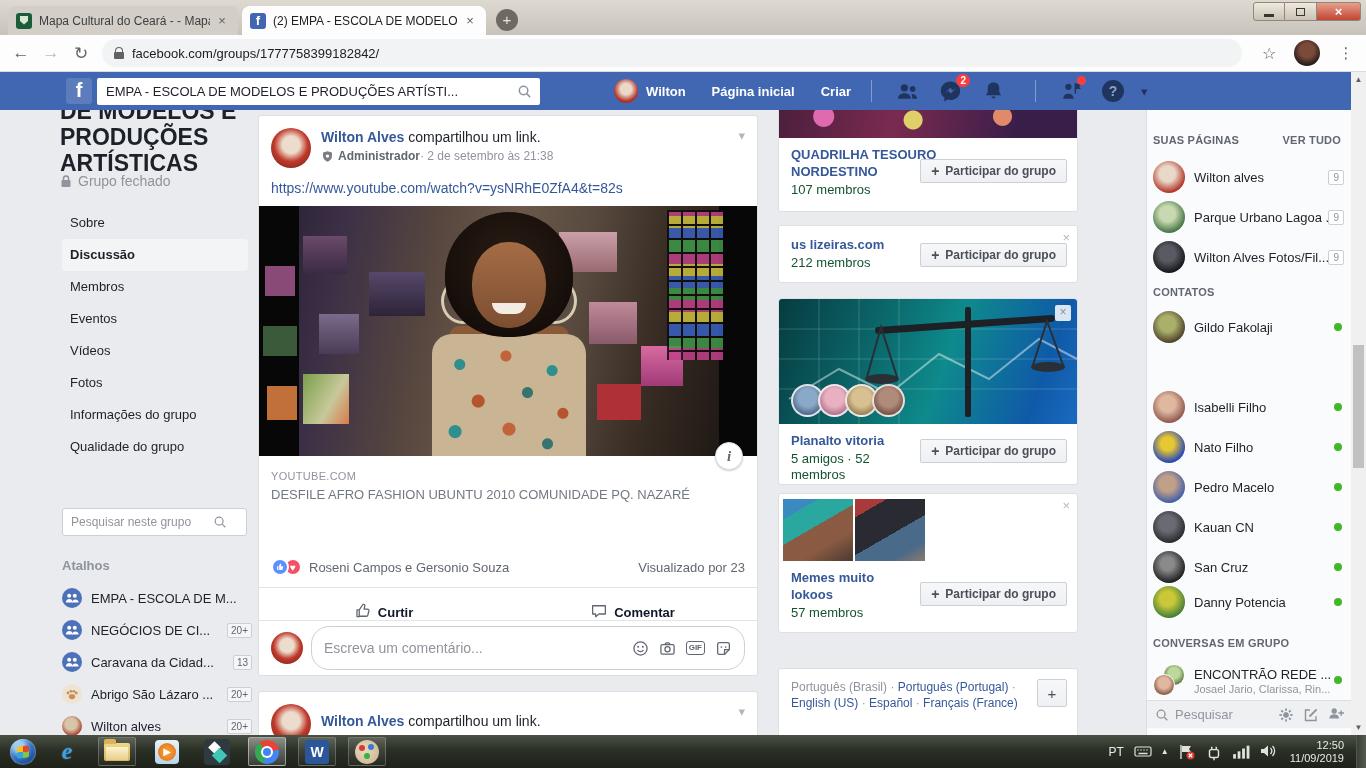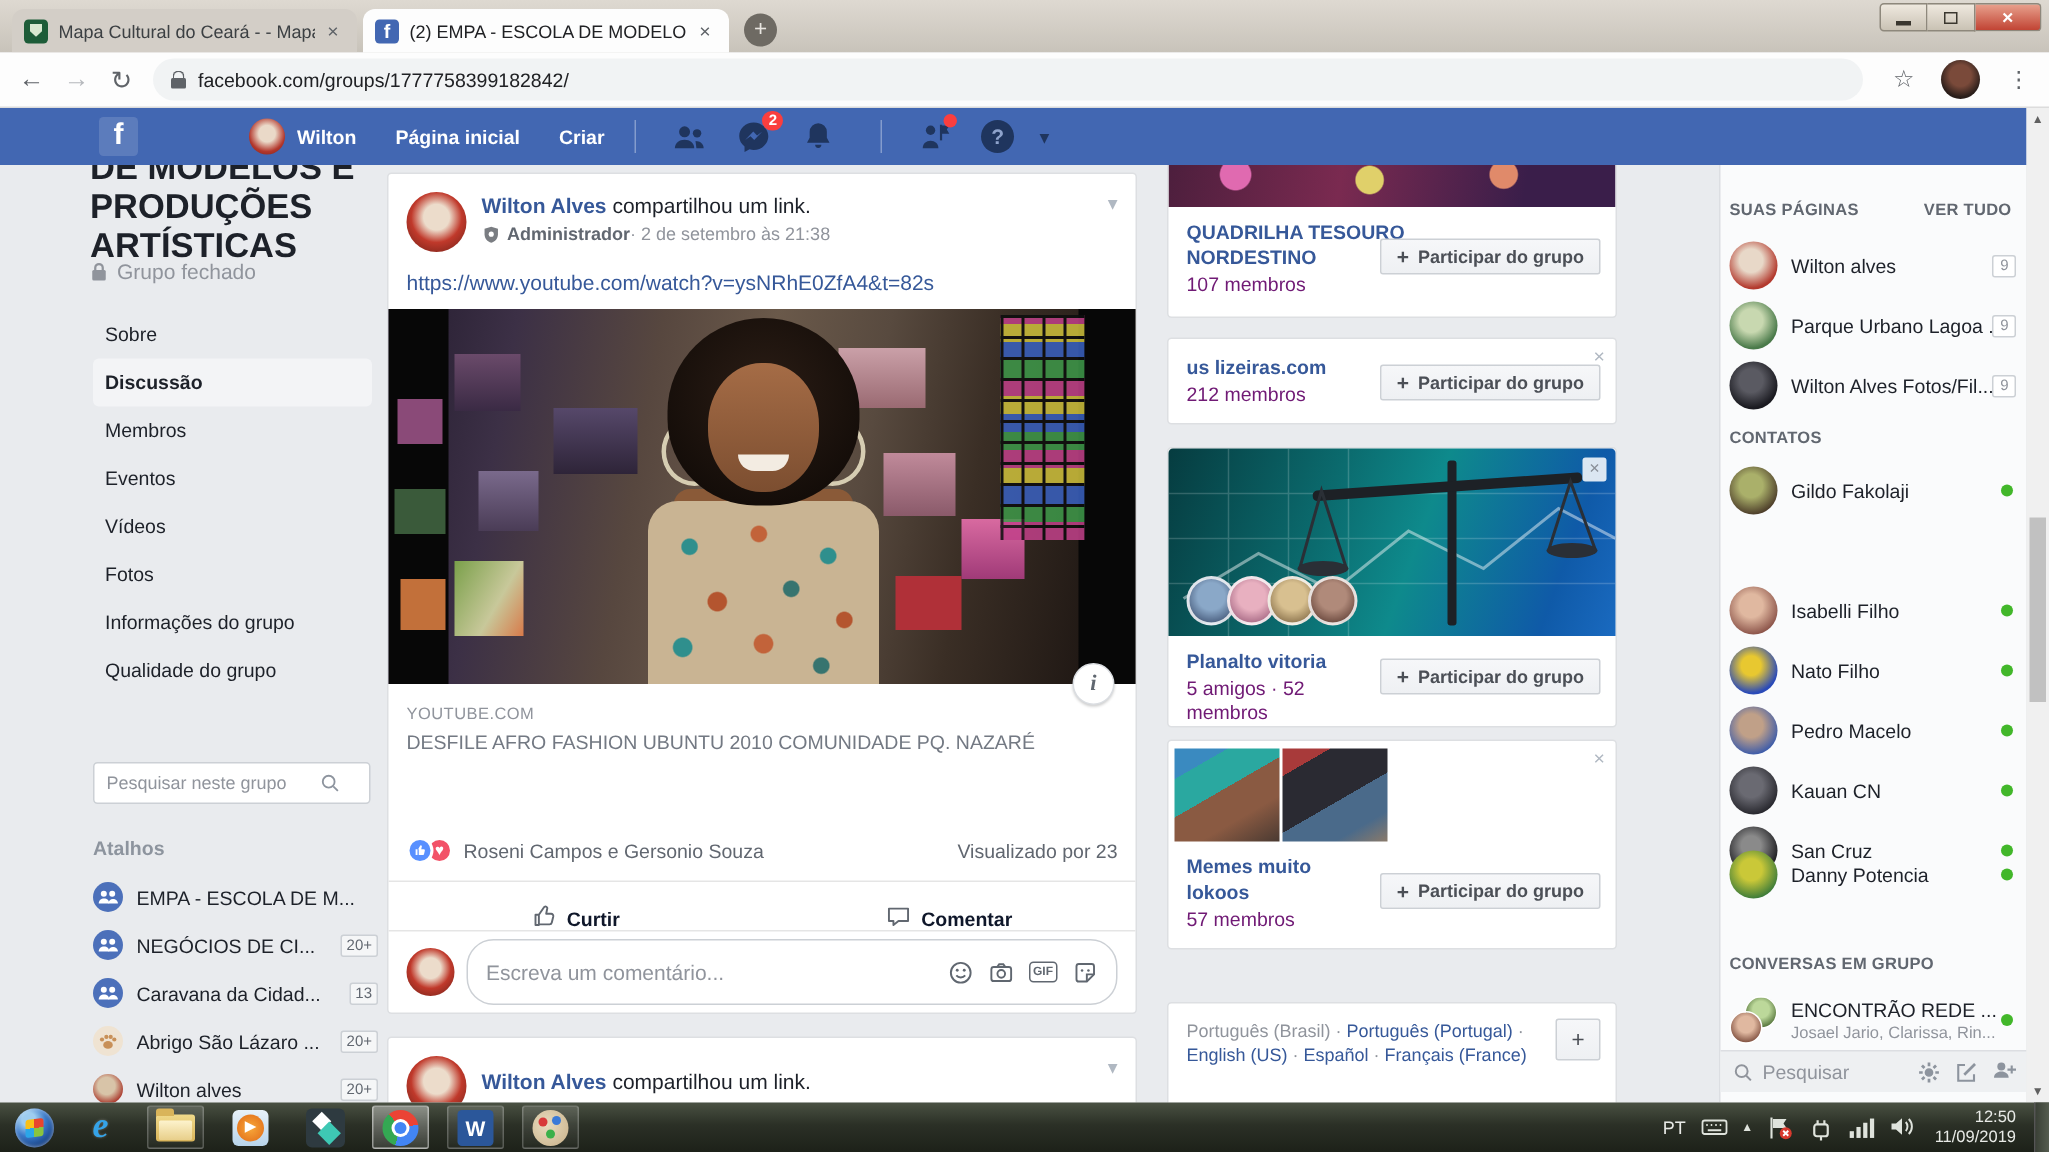--- a/index.html
+++ b/index.html
@@ -181,21 +181,21 @@
   .post2 { position:absolute; left:0; top:581px; width:500px; height:60px; }
 
   
   .sugg { position:absolute; left:778px; top:0; width:300px; }
   .sg-card { position:absolute; left:0; width:300px; background:#fff; border:1px solid #dddfe2; border-radius:3px; }
   .join-btn { position:absolute; border:1px solid #ccd0d5; background:linear-gradient(#f6f7f9,#eef0f3);
     border-radius:2px; height:24px; padding:0 10px; font-size:12px; font-weight:bold; color:#4b4f56;
     display:flex; align-items:center; font-family:"Liberation Sans",sans-serif; }
   .join-btn::before { content:"+"; margin-right:6px; font-size:14px; font-weight:bold; color:#4b4f56; }
   .sg-name { font-size:13px; font-weight:bold; color:#365899; line-height:17px; }
-  .sg-members { font-size:13px; color:#701a75; line-height:16px; margin-top:2px; }
+  .sg-members { font-size:13px; color:#14532d; line-height:16px; margin-top:2px; }
   .sg-x { position:absolute; right:7px; top:5px; color:#b0b8c2; font-size:13px; line-height:13px; }
   .cover1 { height:72px; border-radius:3px 3px 0 0; background:
       radial-gradient(circle at 15% 70%, #e06ab0 0 10px, transparent 11px),
       radial-gradient(circle at 30% 40%, #6ab0e0 0 8px, transparent 9px),
       radial-gradient(circle at 45% 75%, #e0d06a 0 9px, transparent 10px),
       radial-gradient(circle at 60% 45%, #b06ae0 0 10px, transparent 11px),
       radial-gradient(circle at 75% 70%, #e08a6a 0 9px, transparent 10px),
       radial-gradient(circle at 90% 40%, #6ae0c0 0 8px, transparent 9px),
       linear-gradient(100deg,#4a1e3c,#7a2a50 40%,#3a1e4a 80%); }
   .cover3 { position:relative; height:125px; border-radius:3px 3px 0 0; overflow:hidden;
@@ -331,20 +331,29 @@
     </div>
     <div class="tb-right">
       <span class="star">☆</span>
       <span class="profile-dot"></span>
       <span class="dots">⋮</span>
     </div>
   </div>
 
   <div class="fb-header">
     <div class="fb-logo">f</div>
+    <div class="fb-search">
+      <input type="text" readonly="" value="EMPA - ESCOLA DE MODELOS E PRODUÇÕES ARTÍSTI..." style="">
+      <span class="s-ic">
+        <svg viewBox="0 0 16 16">
+            <circle cx="7" cy="7" r="4.5" fill="none" stroke="currentColor" stroke-width="1.6"></circle>
+            <line x1="10.5" y1="10.5" x2="14" y2="14" stroke="currentColor" stroke-width="1.6"></line>
+          </svg>
+      </span>
+    </div>
     <div class="fb-nav">
       <div class="fb-me">
         <span class="fb-avatar-sm"></span>
         <span>Wilton</span>
       </div>
       <span class="fb-link">Página inicial</span>
       <span class="fb-link">Criar</span>
       <span class="fb-sep"></span>
       <span class="hdr-ic">
         <svg viewBox="0 0 24 24" fill="#1f355e">
@@ -711,21 +720,21 @@
       <div class="chat-row" style="top:397px">
         <span class="ch-av" style="background:radial-gradient(circle at 45% 40%, #6a6a72 0 30%, #26262c 75%)"></span>
         <span class="ch-name">Kauan CN</span>
           <span class="gdot"></span>
       </div>
       <div class="chat-row" style="top:437px">
         <span class="ch-av" style="background:radial-gradient(circle at 45% 40%, #8a8a8a 0 25%, #18181c 75%)"></span>
         <span class="ch-name">San Cruz</span>
           <span class="gdot"></span>
       </div>
-      <div class="chat-row" style="top:453px">
+      <div class="chat-row" style="top:472px">
         <span class="ch-av" style="background:radial-gradient(circle at 45% 40%, #cac838 0 28%, #3a7a3a 75%)"></span>
         <span class="ch-name">Danny Potencia</span>
           <span class="gdot"></span>
       </div>
 
       <div class="chat-h" style="top:527px">CONVERSAS EM GRUPO</div>
       <div class="chat-row" style="top:548px;height:44px">
         <span class="gc-avs">
           <div style="right:0;top:0;background:radial-gradient(circle at 50% 40%, #bcd89a 0 35%, #4a6a32 80%)"></div>
           <div style="left:0;bottom:0;background:radial-gradient(circle at 50% 40%, #e0b8a0 0 35%, #7a4a3a 80%)"></div>

